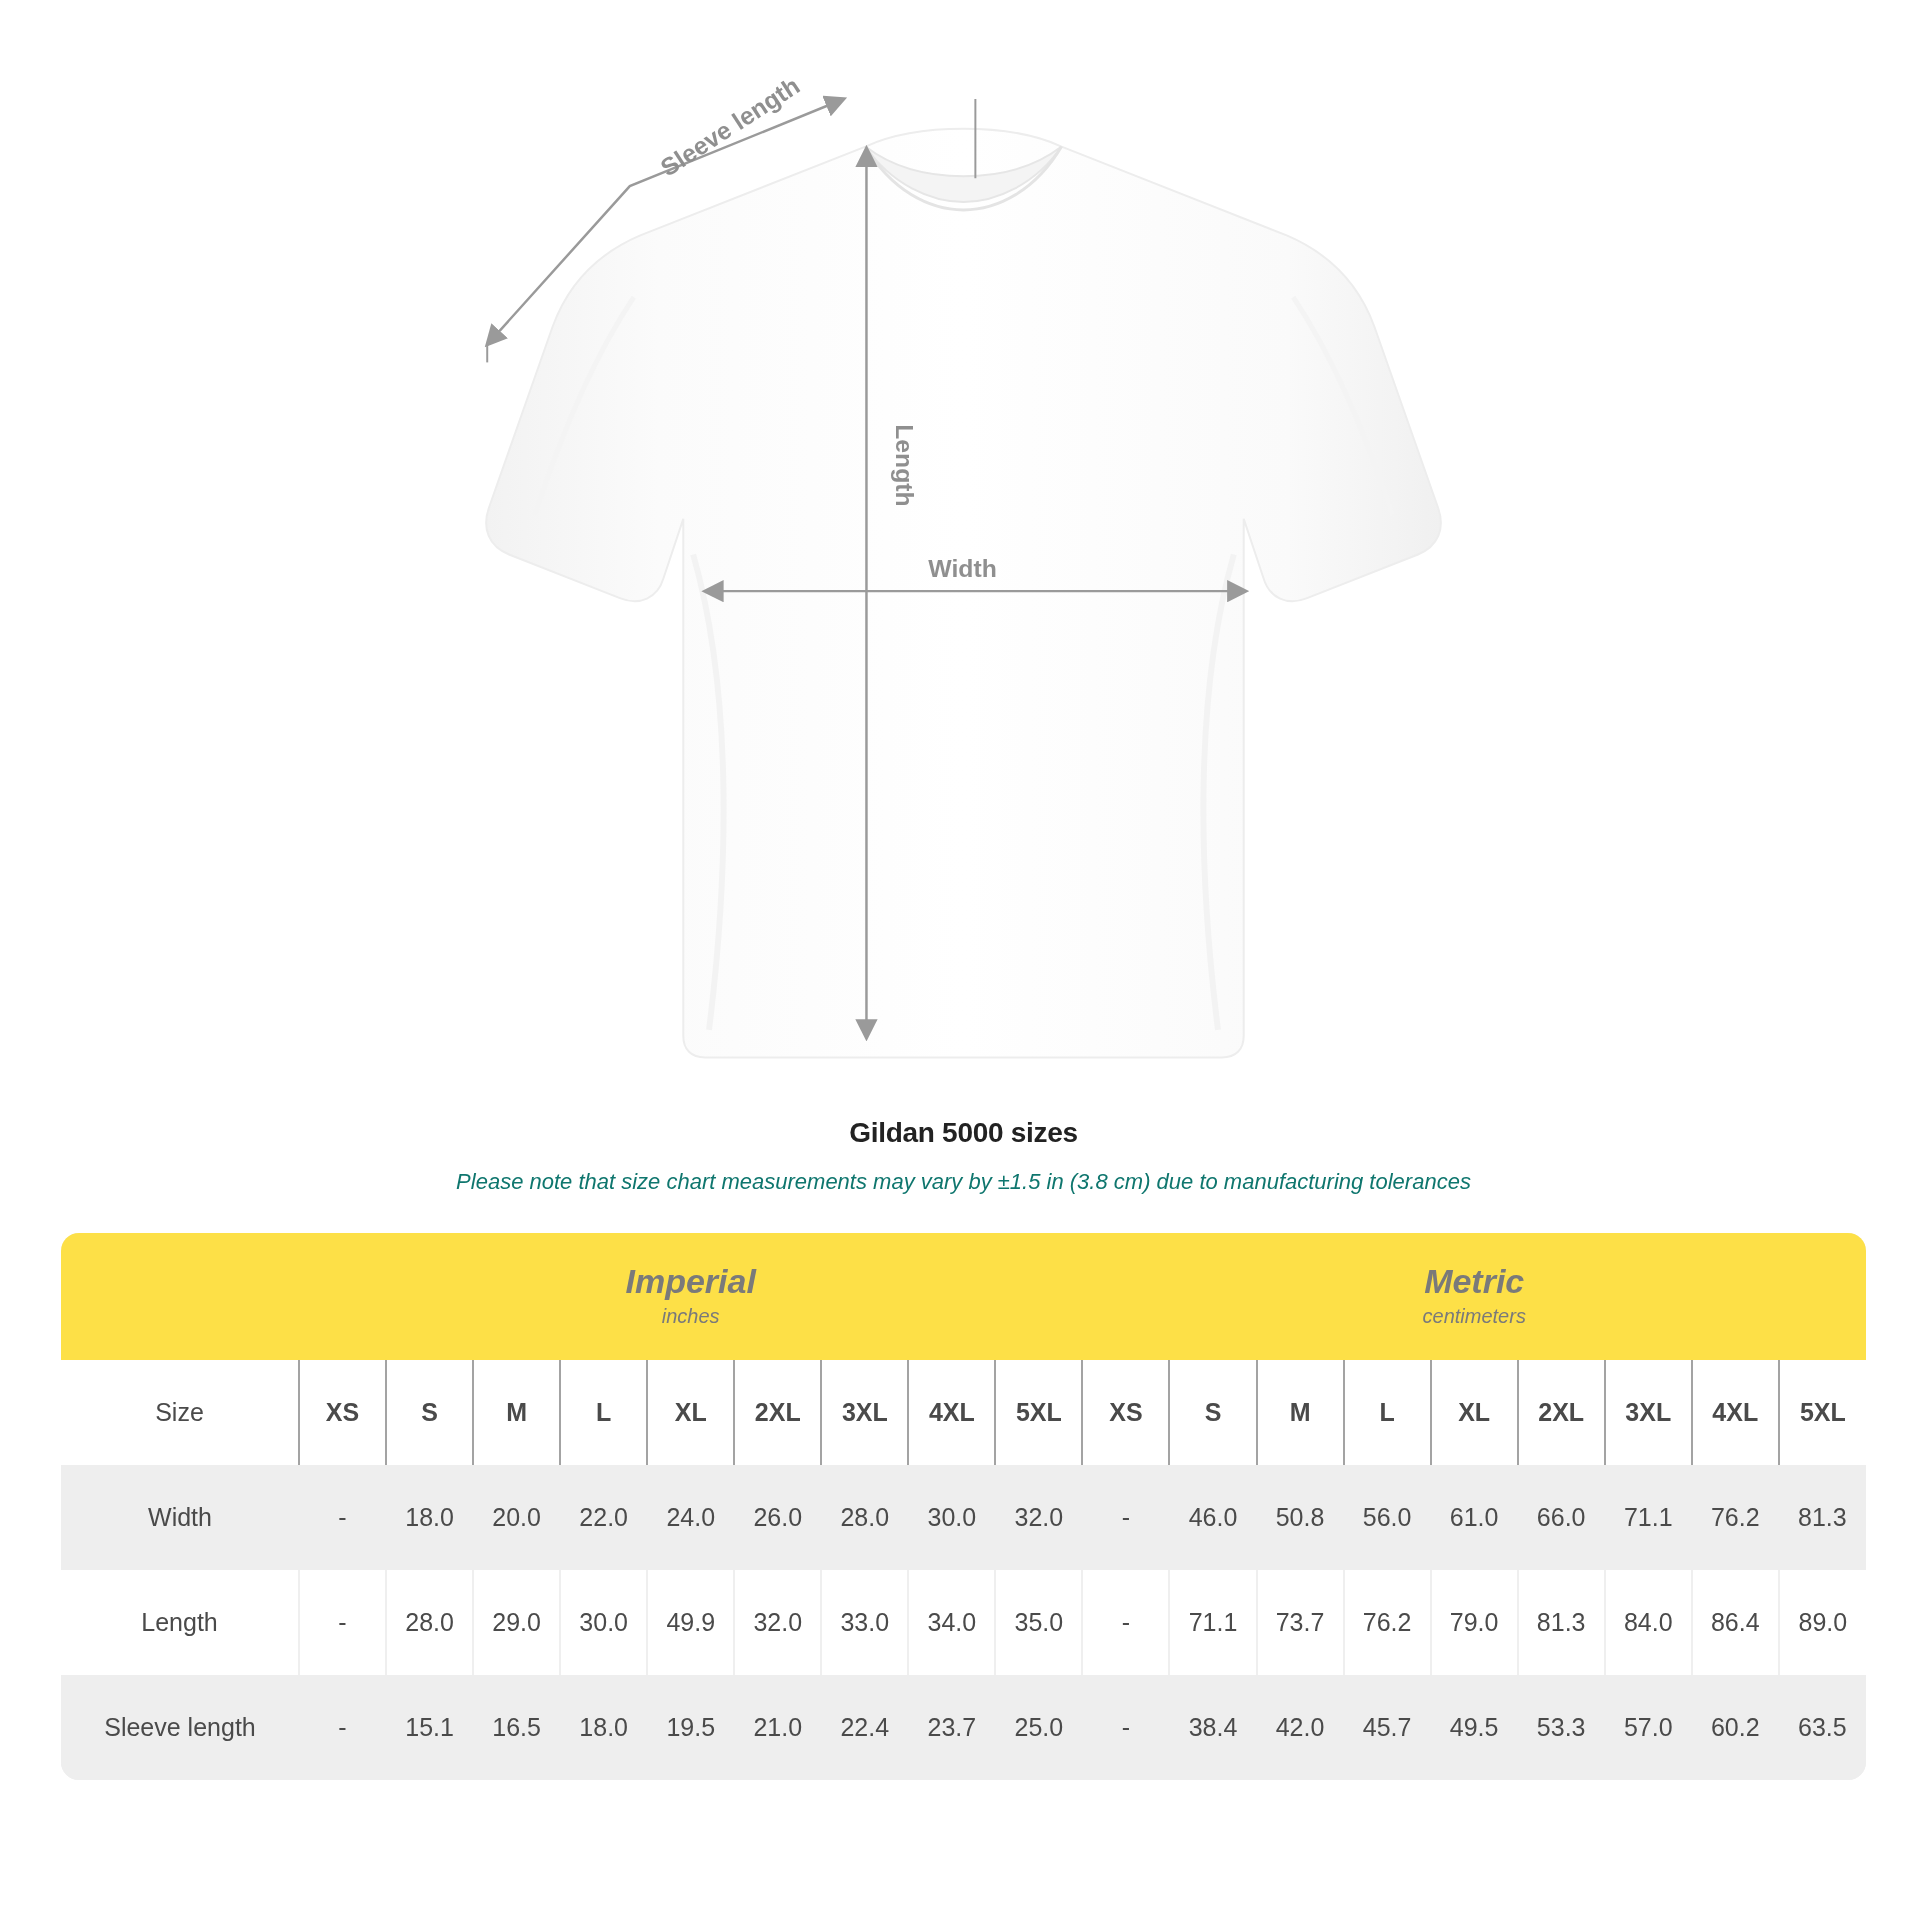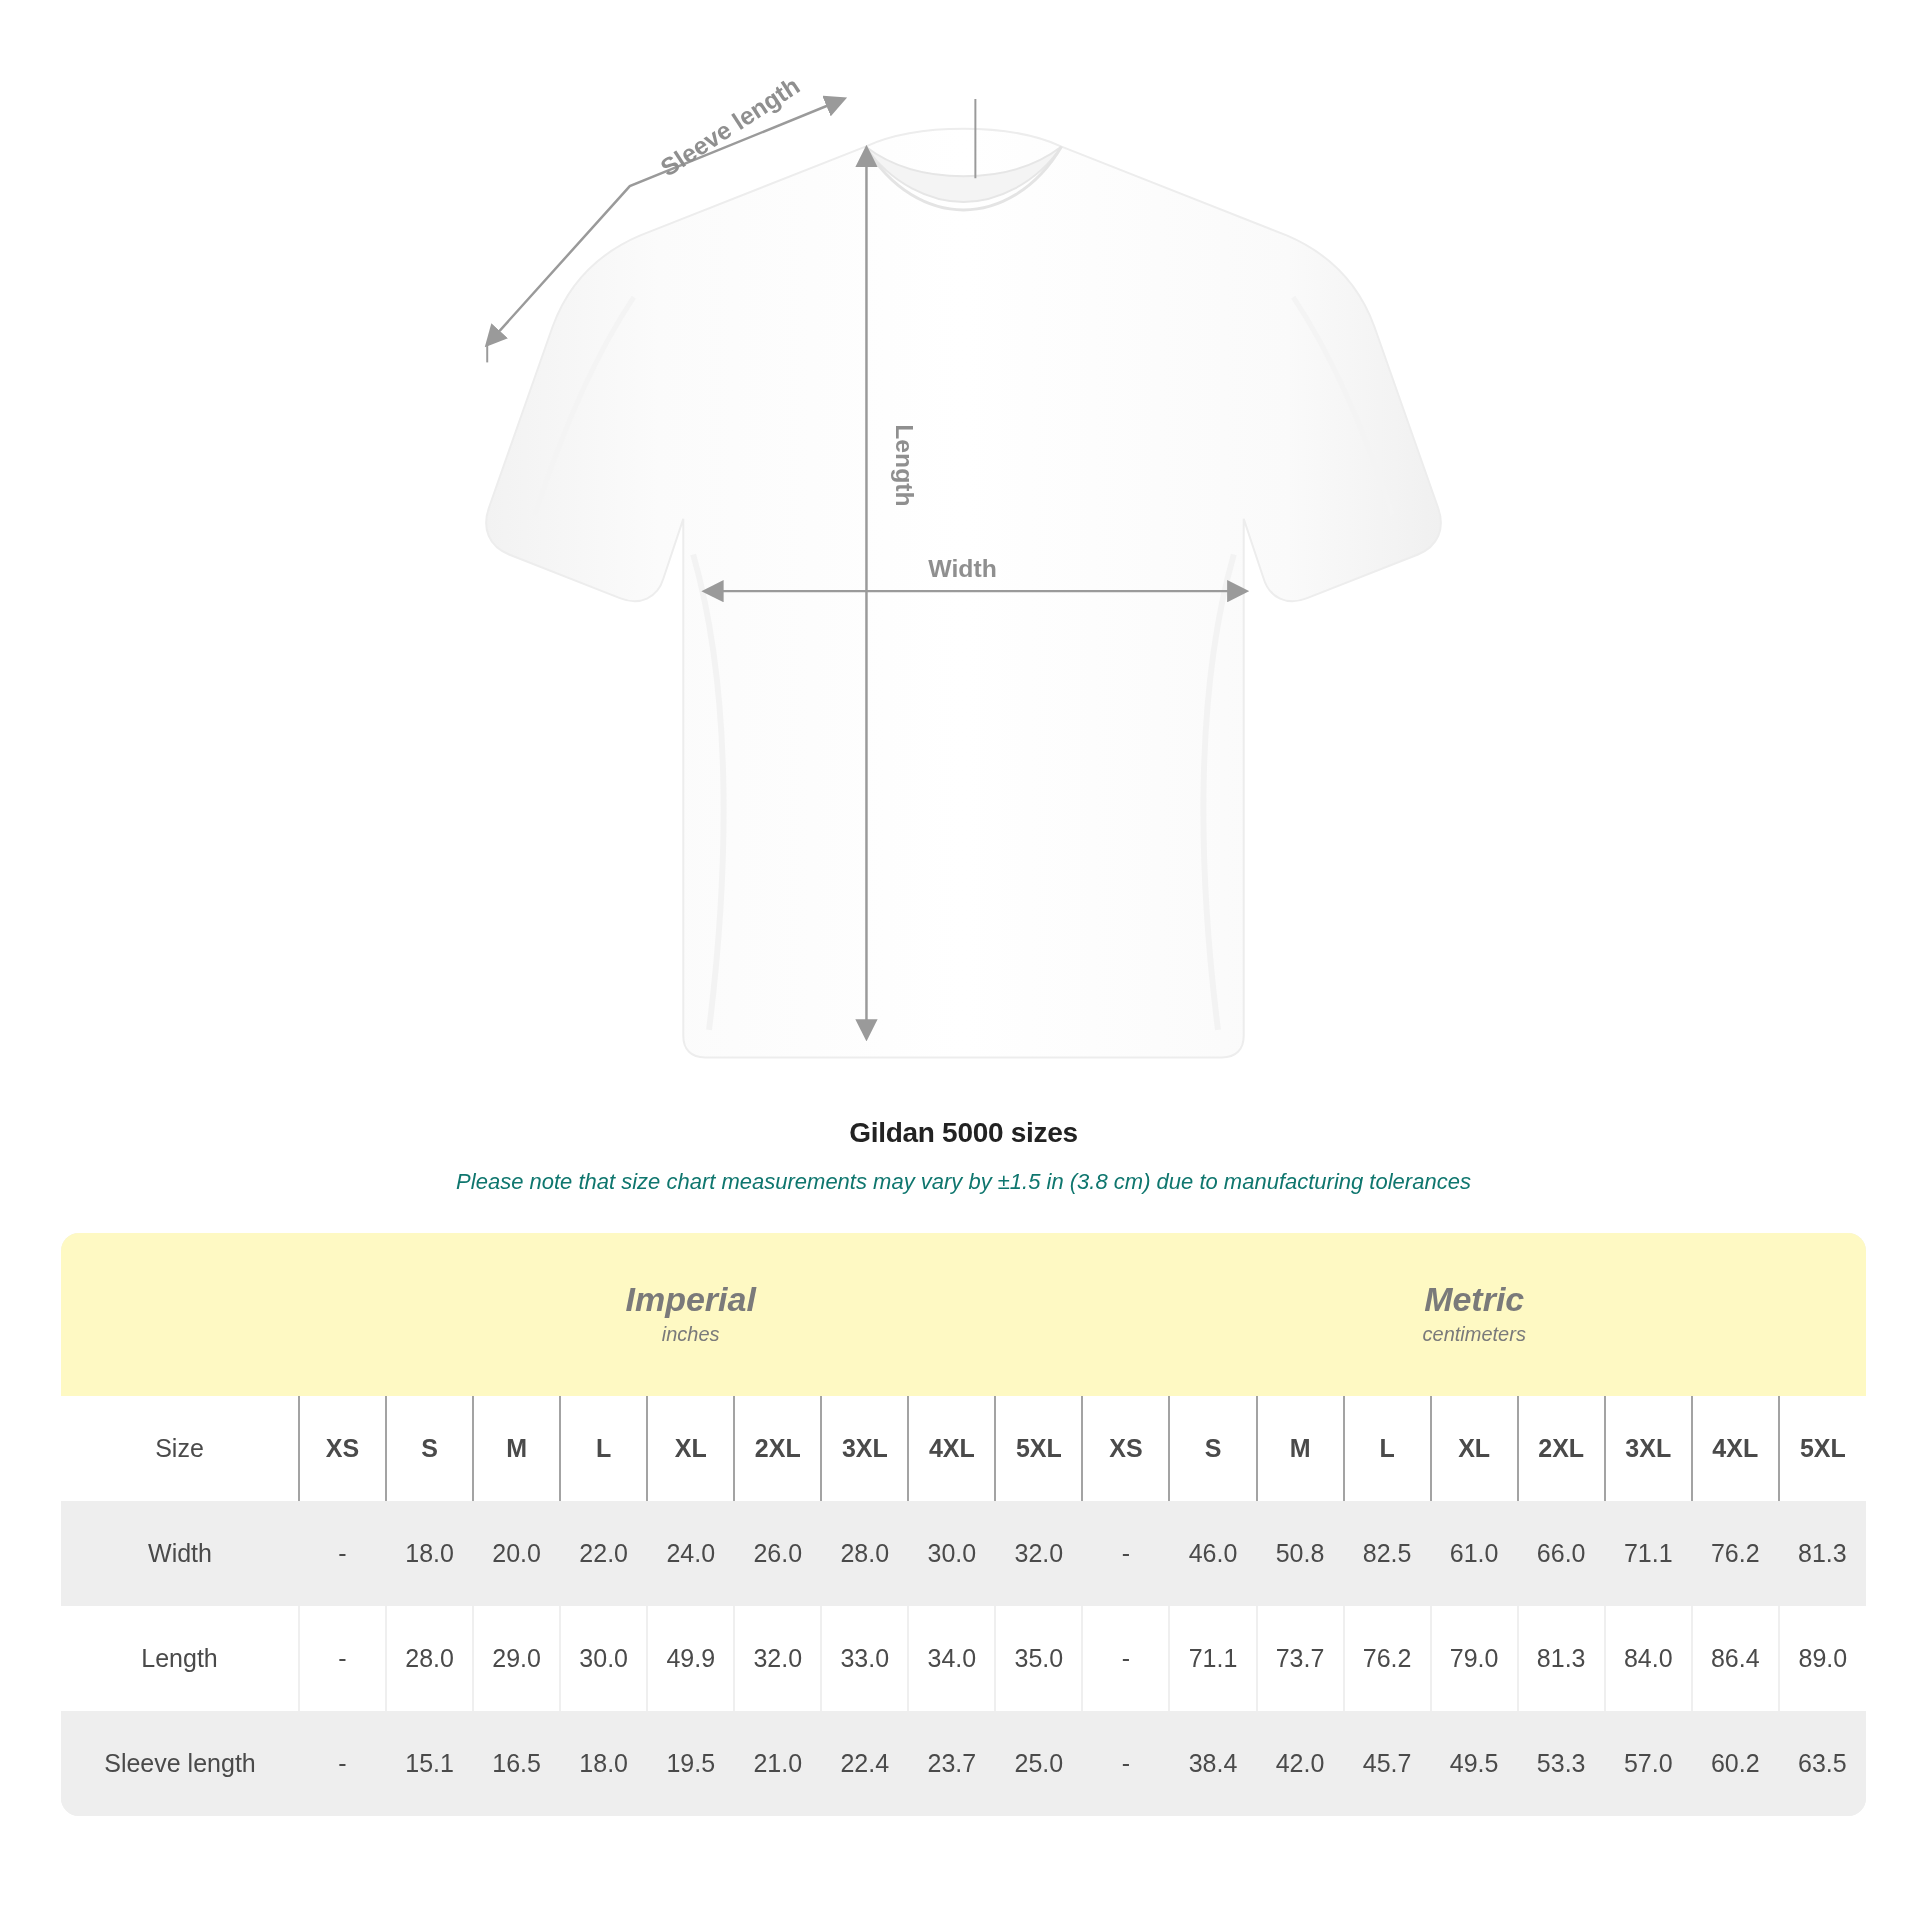--- a/index.html
+++ b/index.html
@@ -63,22 +63,22 @@
     table-layout: fixed;
   }
   table.size-table td, table.size-table th {
     text-align: center;
     vertical-align: middle;
     font-size: 25px;
     color: #4a4a4a;
     border: none;
   }
   .unit-head td {
-    height: 163px;
-    background: #fef9c3;
+    height: 127px;
+    background: #fde047;
     padding: 0;
   }
   .unit-name {
     font-size: 34px;
     font-style: italic;
     font-weight: bold;
     color: #7a7a7a;
     line-height: 1.15;
   }
   .unit-sub {
@@ -242,21 +242,21 @@
           <td class="vline">20.0</td>
           <td class="vline">22.0</td>
           <td class="vline">24.0</td>
           <td class="vline">26.0</td>
           <td class="vline">28.0</td>
           <td class="vline">30.0</td>
           <td class="vline">32.0</td>
           <td class="vline">-</td>
           <td class="vline">46.0</td>
           <td class="vline">50.8</td>
-          <td class="vline">82.5</td>
+          <td class="vline">56.0</td>
           <td class="vline">61.0</td>
           <td class="vline">66.0</td>
           <td class="vline">71.1</td>
           <td class="vline">76.2</td>
           <td class="vline">81.3</td>
         </tr>
 
         <tr class="data-row even">
           <td class="rowlabel">Length</td>
           <td class="vline">-</td>

